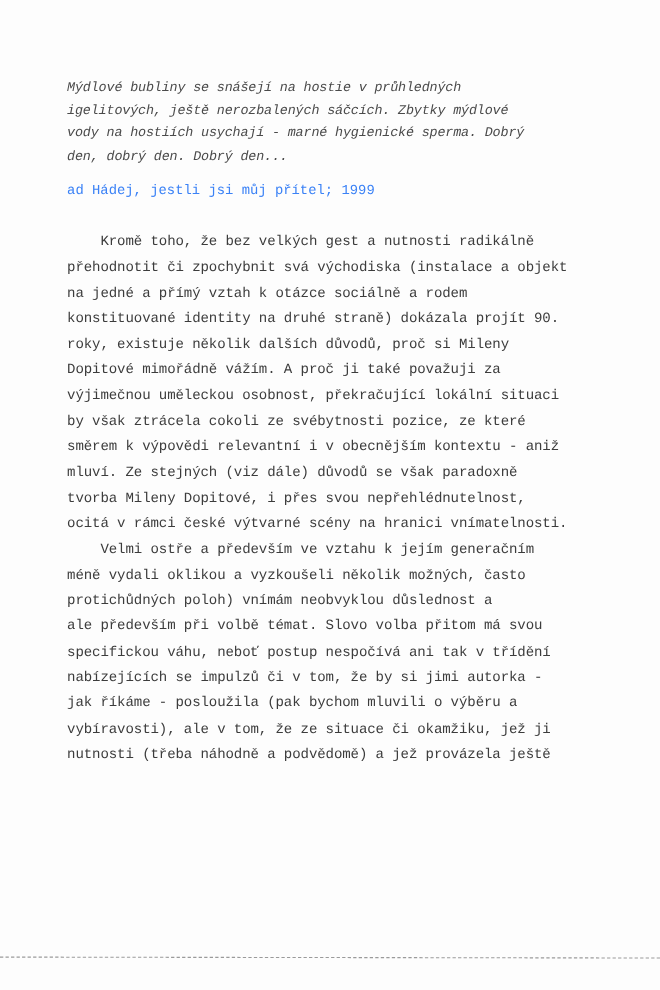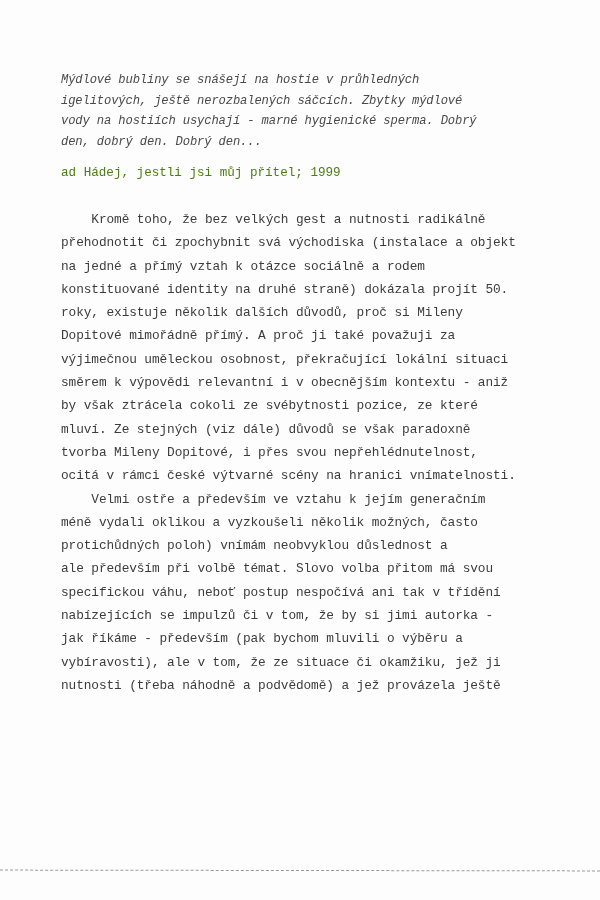--- a/index.html
+++ b/index.html
@@ -23,21 +23,21 @@
     line-height: 20.5px;
     color: #4a4a4a;
     letter-spacing: -0.15px;
   }
   .epigraph .ln { display: block; white-space: pre; }
   .source {
     position: absolute;
     left: 61px; top: 164px;
     font-size: 12.6px;
     line-height: 18px;
-    color: #4d7c0f;
+    color: #3b82f6;
     white-space: pre;
   }
   .body-text {
     position: absolute;
     left: 61px; top: 208px;
     width: 530px;
     font-size: 12.8px;
     line-height: 23.3px;
     color: #3c3c3c;
     letter-spacing: -0.1px;
@@ -61,34 +61,34 @@
     <span class="ln">vody na hostiích usychají - marné hygienické sperma. Dobrý</span>
     <span class="ln">den, dobrý den. Dobrý den...</span>
   </div>
 
   <div class="source">ad Hádej, jestli jsi můj přítel; 1999</div>
 
   <div class="body-text">
     <span class="ln">    Kromě toho, že bez velkých gest a nutnosti radikálně</span>
     <span class="ln">přehodnotit či zpochybnit svá východiska (instalace a objekt</span>
     <span class="ln">na jedné a přímý vztah k otázce sociálně a rodem</span>
-    <span class="ln">konstituované identity na druhé straně) dokázala projít 50.</span>
+    <span class="ln">konstituované identity na druhé straně) dokázala projít 90.</span>
     <span class="ln">roky, existuje několik dalších důvodů, proč si Mileny</span>
-    <span class="ln">Dopitové mimořádně přímý. A proč ji také považuji za</span>
+    <span class="ln">Dopitové mimořádně vážím. A proč ji také považuji za</span>
     <span class="ln">výjimečnou uměleckou osobnost, překračující lokální situaci</span>
+    <span class="ln">by však ztrácela cokoli ze svébytnosti pozice, ze které</span>
     <span class="ln">směrem k výpovědi relevantní i v obecnějším kontextu - aniž</span>
-    <span class="ln">by však ztrácela cokoli ze svébytnosti pozice, ze které</span>
     <span class="ln">mluví. Ze stejných (viz dále) důvodů se však paradoxně</span>
     <span class="ln">tvorba Mileny Dopitové, i přes svou nepřehlédnutelnost,</span>
     <span class="ln">ocitá v rámci české výtvarné scény na hranici vnímatelnosti.</span>
     <span class="ln">    Velmi ostře a především ve vztahu k jejím generačním</span>
     <span class="ln">méně vydali oklikou a vyzkoušeli několik možných, často</span>
     <span class="ln">protichůdných poloh) vnímám neobvyklou důslednost a</span>
     <span class="ln">ale především při volbě témat. Slovo volba přitom má svou</span>
     <span class="ln">specifickou váhu, neboť postup nespočívá ani tak v třídění</span>
     <span class="ln">nabízejících se impulzů či v tom, že by si jimi autorka -</span>
-    <span class="ln">jak říkáme - především (pak bychom mluvili o výběru a</span>
+    <span class="ln">jak říkáme - posloužila (pak bychom mluvili o výběru a</span>
     <span class="ln">vybíravosti), ale v tom, že ze situace či okamžiku, jež ji</span>
     <span class="ln">nutnosti (třeba náhodně a podvědomě) a jež provázela ještě</span>
   </div>
 
   <div class="dashed-rule"></div>
 </div>
 
 </body></html>

